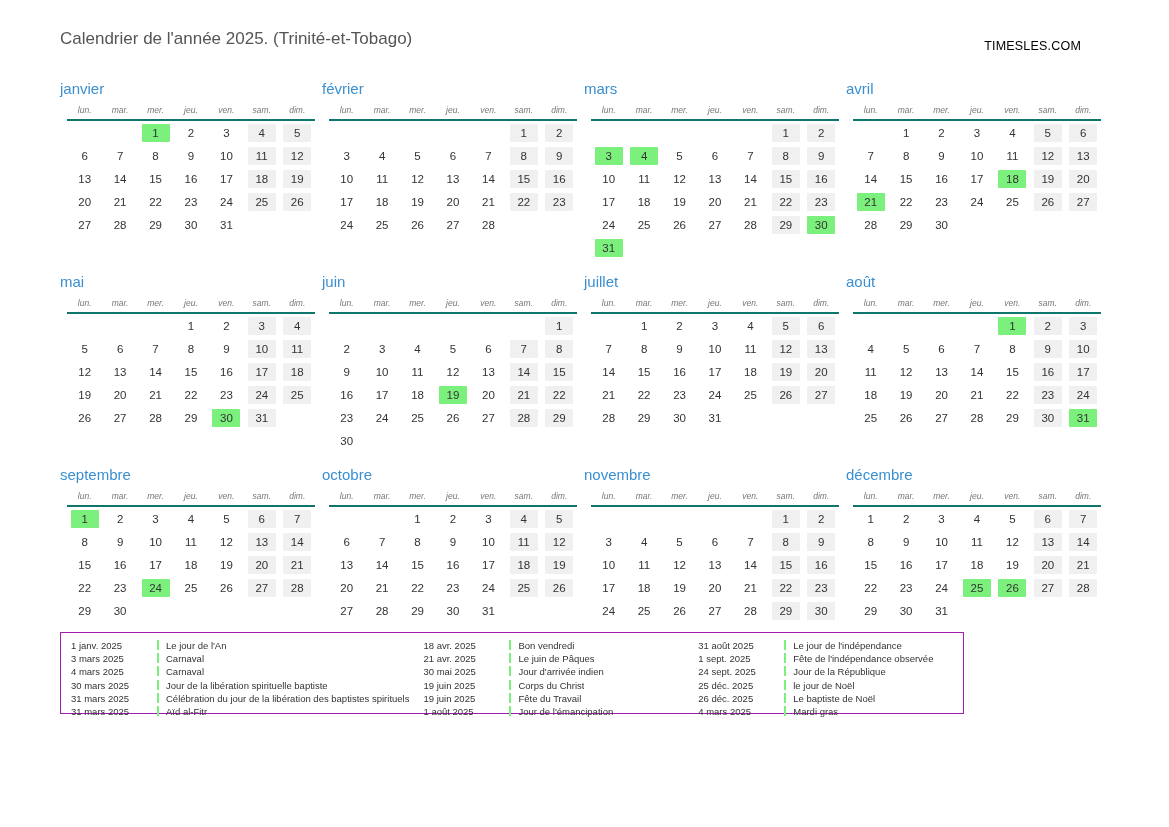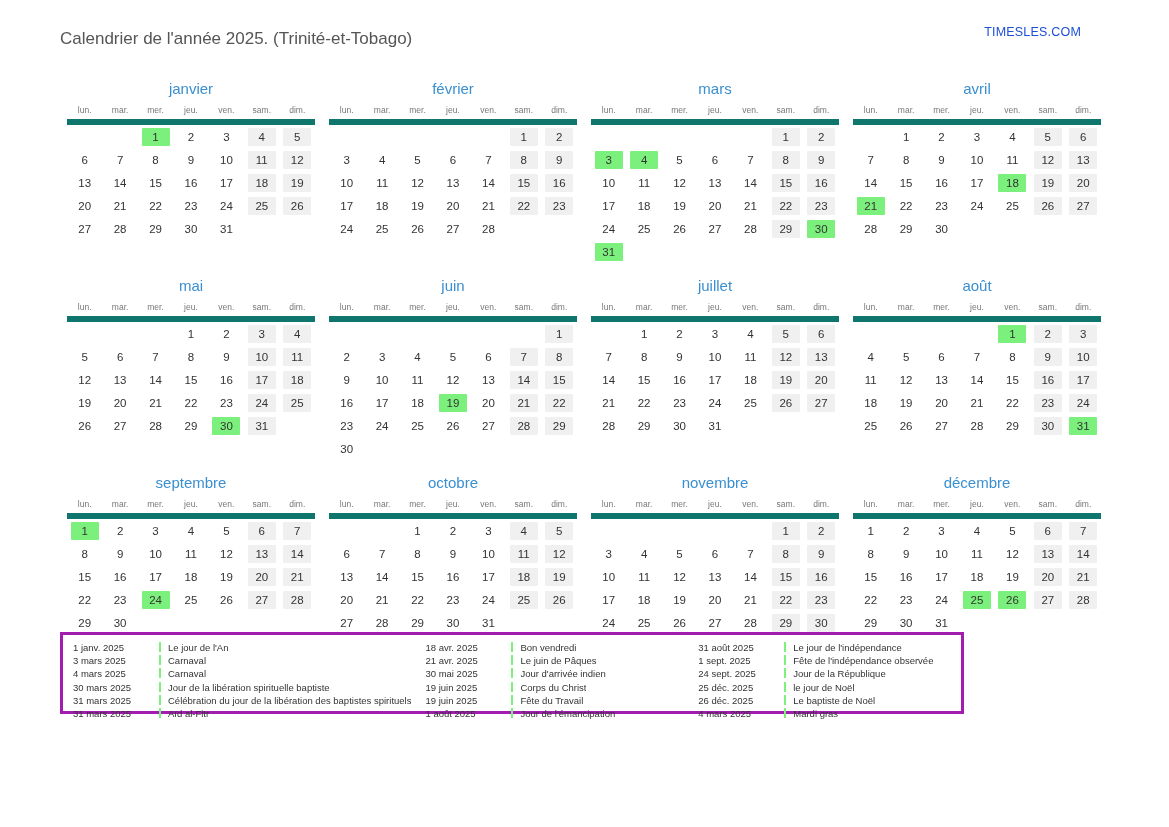--- a/index.html
+++ b/index.html
@@ -12,58 +12,58 @@
     overflow:hidden;
   }
   .page-header{
     position:absolute;top:18px;left:60px;right:40px;height:34px;
   }
   .page-title{
     font-size:17px;color:#555555;font-weight:normal;
     position:absolute;left:0;top:4px;white-space:nowrap;margin-top:7px;
   }
   .brand{
-    position:absolute;right:48px;top:7px;
-    font-size:12.5px;color:#1d4ed8;letter-spacing:.2px;
+    position:absolute;right:48px;top:21px;
+    font-size:12.5px;color:#000000;letter-spacing:.2px;
   }
   .cal-grid{
     position:absolute;top:66px;left:60px;width:1050px;
   }
   .quarter-row{display:flex;}
   .month{
     width:262px;
     box-sizing:border-box;
   }
   .month-name{
-    text-align:center;color:#3a8fd0;font-size:15px;
+    text-align:left;color:#3a8fd0;font-size:15px;
     margin:14px 0 6px 0;
   }
   table.month-table{
     border-collapse:collapse;
     margin:0 auto;
     width:248px;
   }
   table.month-table th{
     font-size:8.5px;color:#777777;font-weight:normal;
     padding:2px 0 4px 0;text-align:center;width:35.4px;
   }
-  table.month-table thead tr{border-bottom:6px solid #0f766e;}
+  table.month-table thead tr{border-bottom:2px solid #0f766e;font-style:italic;}
   table.month-table td{
     font-size:11.5px;color:#333333;text-align:center;
     height:23px;width:35.4px;padding:0;
   }
   td .cell{
     display:block;width:28px;height:18px;line-height:18px;margin:0 auto;
     border-radius:1px;
   }
   td.we .cell{background:#f0f0f0;}
   td.hol .cell{background:#7cf07c;}
   .legend{
     position:absolute;left:60px;top:632px;width:904px;height:82px;
-    border:3px solid #a21caf;box-sizing:border-box;
+    border:1px solid #a21caf;box-sizing:border-box;
   }
   .legend-inner{display:flex;padding:6px 0 0 0;height:100%;box-sizing:border-box;}
   .legend-col{flex:1;padding:0 4px 0 10px;box-sizing:border-box;}
   .legend-row{display:flex;align-items:flex-start;font-size:9.5px;color:#333;line-height:13.2px;height:13.2px;}
   .legend-date{width:86px;flex:none;white-space:nowrap;}
   .legend-bar{width:2px;height:10px;background:#7cf07c;margin:1px 7px 0 0;flex:none;}
   .legend-name{white-space:nowrap;overflow:hidden;}
 </style>
 </head>
 <body>

